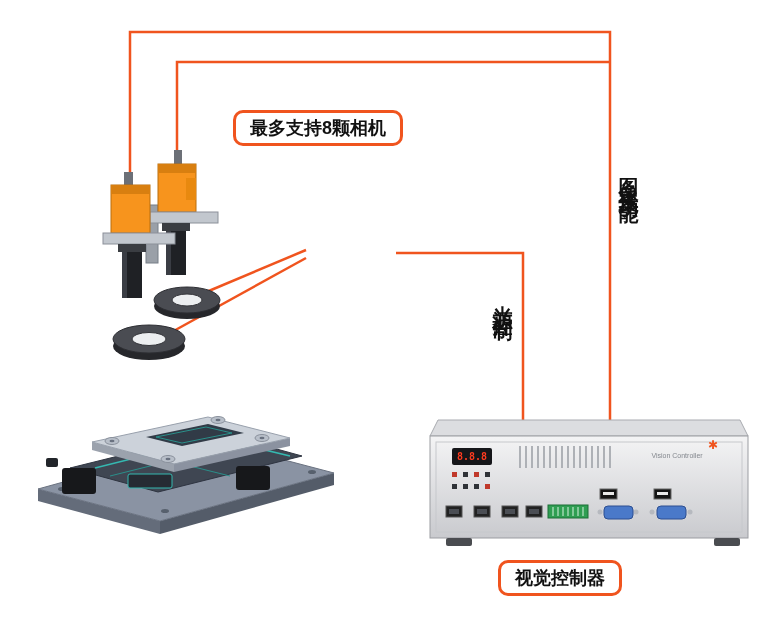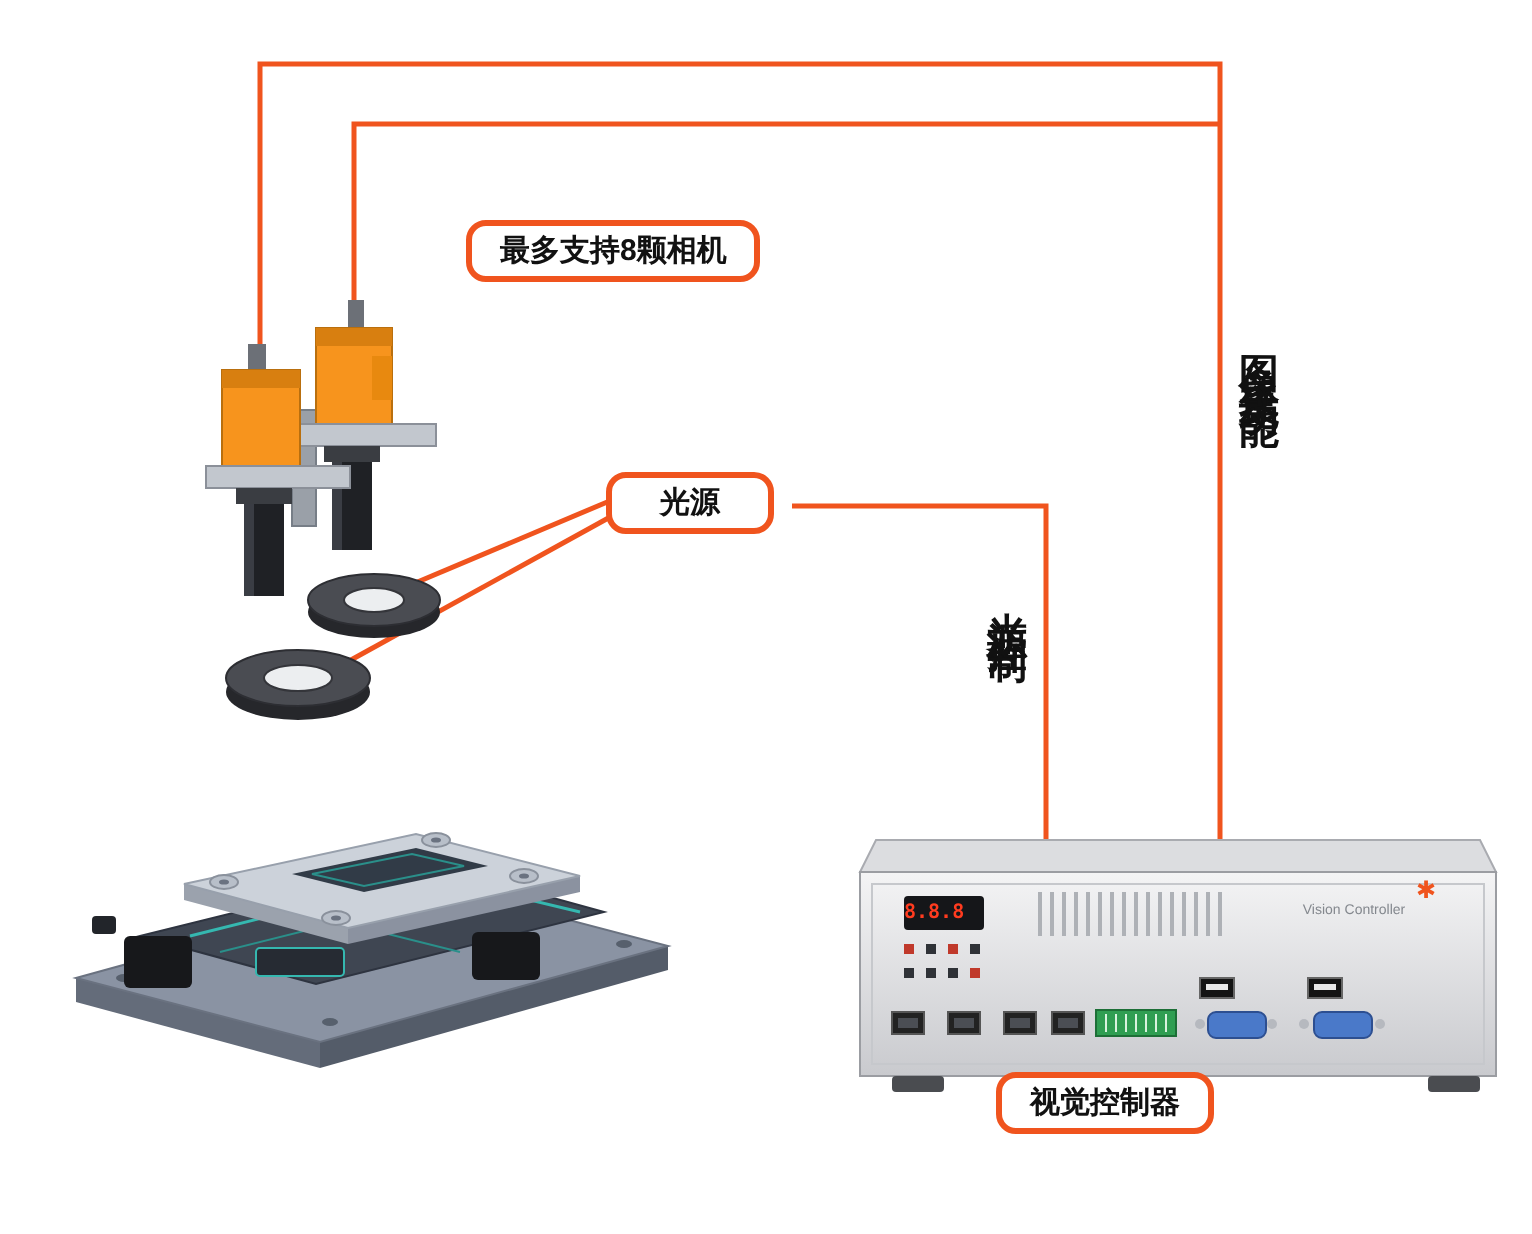--- a/index.html
+++ b/index.html
@@ -3,30 +3,30 @@
 <meta charset="utf-8">
 <style>
   html,body{margin:0;padding:0;background:#ffffff;}
   .canvas{
     position:relative;width:766px;height:617px;background:#ffffff;overflow:hidden;
     font-family:"Liberation Sans","DejaVu Sans",sans-serif;
   }
   svg{position:absolute;left:0;top:0;}
   .badge{
     position:absolute;border:3px solid #F0541E;border-radius:10px;background:#fff;
-    font-weight:700;font-size:15px;color:#111;padding:3px 14px;white-space:nowrap;
+    font-weight:700;font-size:18px;color:#111;padding:3px 14px;white-space:nowrap;
     font-family:"Liberation Sans","DejaVu Sans",sans-serif;
   }
   .vtext{
     position:absolute;writing-mode:vertical-rl;text-orientation:upright;
     font-weight:700;font-size:20px;letter-spacing:5px;color:#111;
   }
   .led{
     position:absolute;left:452px;top:448px;width:40px;height:17px;line-height:17px;
-    color:#ff3b1f;font-weight:700;font-size:10px;
+    text-align:center;color:#ff3b1f;font-weight:700;font-size:10px;
     font-family:"DejaVu Sans Mono",monospace;
   }
   .panel-text{
     position:absolute;left:612px;top:452px;width:130px;text-align:center;
     font-size:7px;color:#84888e;
   }
   .brand{
     position:absolute;left:708px;top:438px;color:#F0541E;font-size:12px;font-weight:700;
   }
 </style>
@@ -179,22 +179,21 @@
         <circle cx="652" cy="512" r="2.5" fill="#b6b9bf"></circle>
         <circle cx="690" cy="512" r="2.5" fill="#b6b9bf"></circle>
         <rect x="657" y="506" width="29" height="13" rx="4" fill="#4a79c9" stroke="#2d4f91"></rect>
       </g>
       <rect x="446" y="538" width="26" height="8" rx="2" fill="#4a4c50"></rect>
       <rect x="714" y="538" width="26" height="8" rx="2" fill="#4a4c50"></rect>
     </g>
   </svg>
 
   <div class="badge" style="left:233px;top:110px;">最多支持8颗相机</div>
-  <div class="badge" style="left:303px;top:236px;padding:3px 24px;">光源</div>
-  <div class="badge" style="left:498px;top:536px;">视觉控制器</div>
+  <div class="badge" style="left:498px;top:560px;">视觉控制器</div>
 
   <div class="vtext" style="left:616px;top:162px;">图像采集功能</div>
   <div class="vtext" style="left:490px;top:290px;">光源控制</div>
 
   <div class="led">8.8.8</div>
   <div class="panel-text">Vision Controller</div>
   <div class="brand">✱</div>
 
 </div>
 

